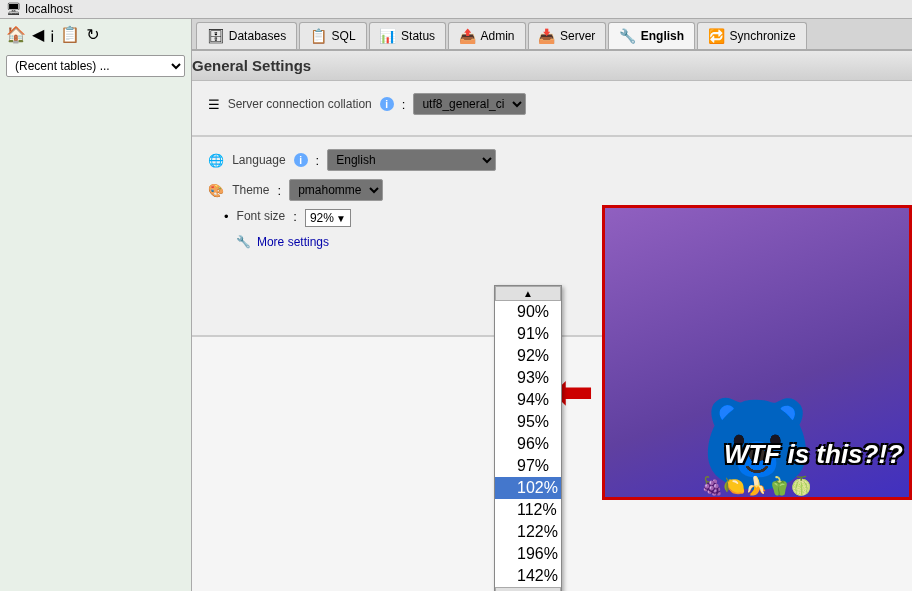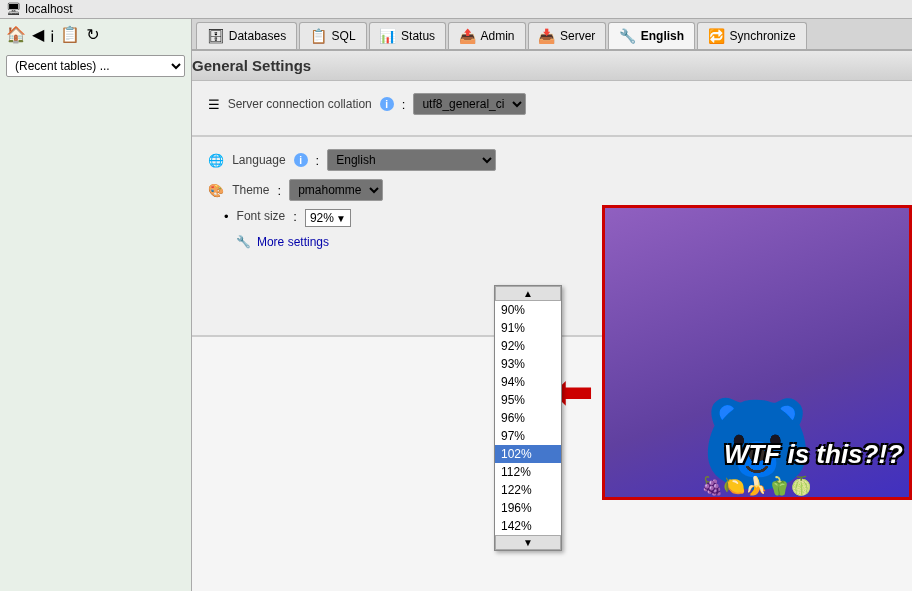--- a/index.html
+++ b/index.html
@@ -134,22 +134,22 @@
       left: 302px;
       z-index: 100;
     }
     .dropdown-list {
       background: #fff;
       border: 1px solid #888;
       width: 68px;
       box-shadow: 2px 2px 4px rgba(0,0,0,0.3);
     }
     .dropdown-list-item {
-      padding: 2px 6px;
-      font-size: 12px;
+      padding: 2px 22px;
+      font-size: 16px;
       cursor: pointer;
       white-space: nowrap;
     }
     .dropdown-list-item.selected {
       background: #4477cc;
       color: #fff;
     }
     .scroll-btn {
       background: #e0e0e0;
       border: 1px solid #aaa;

